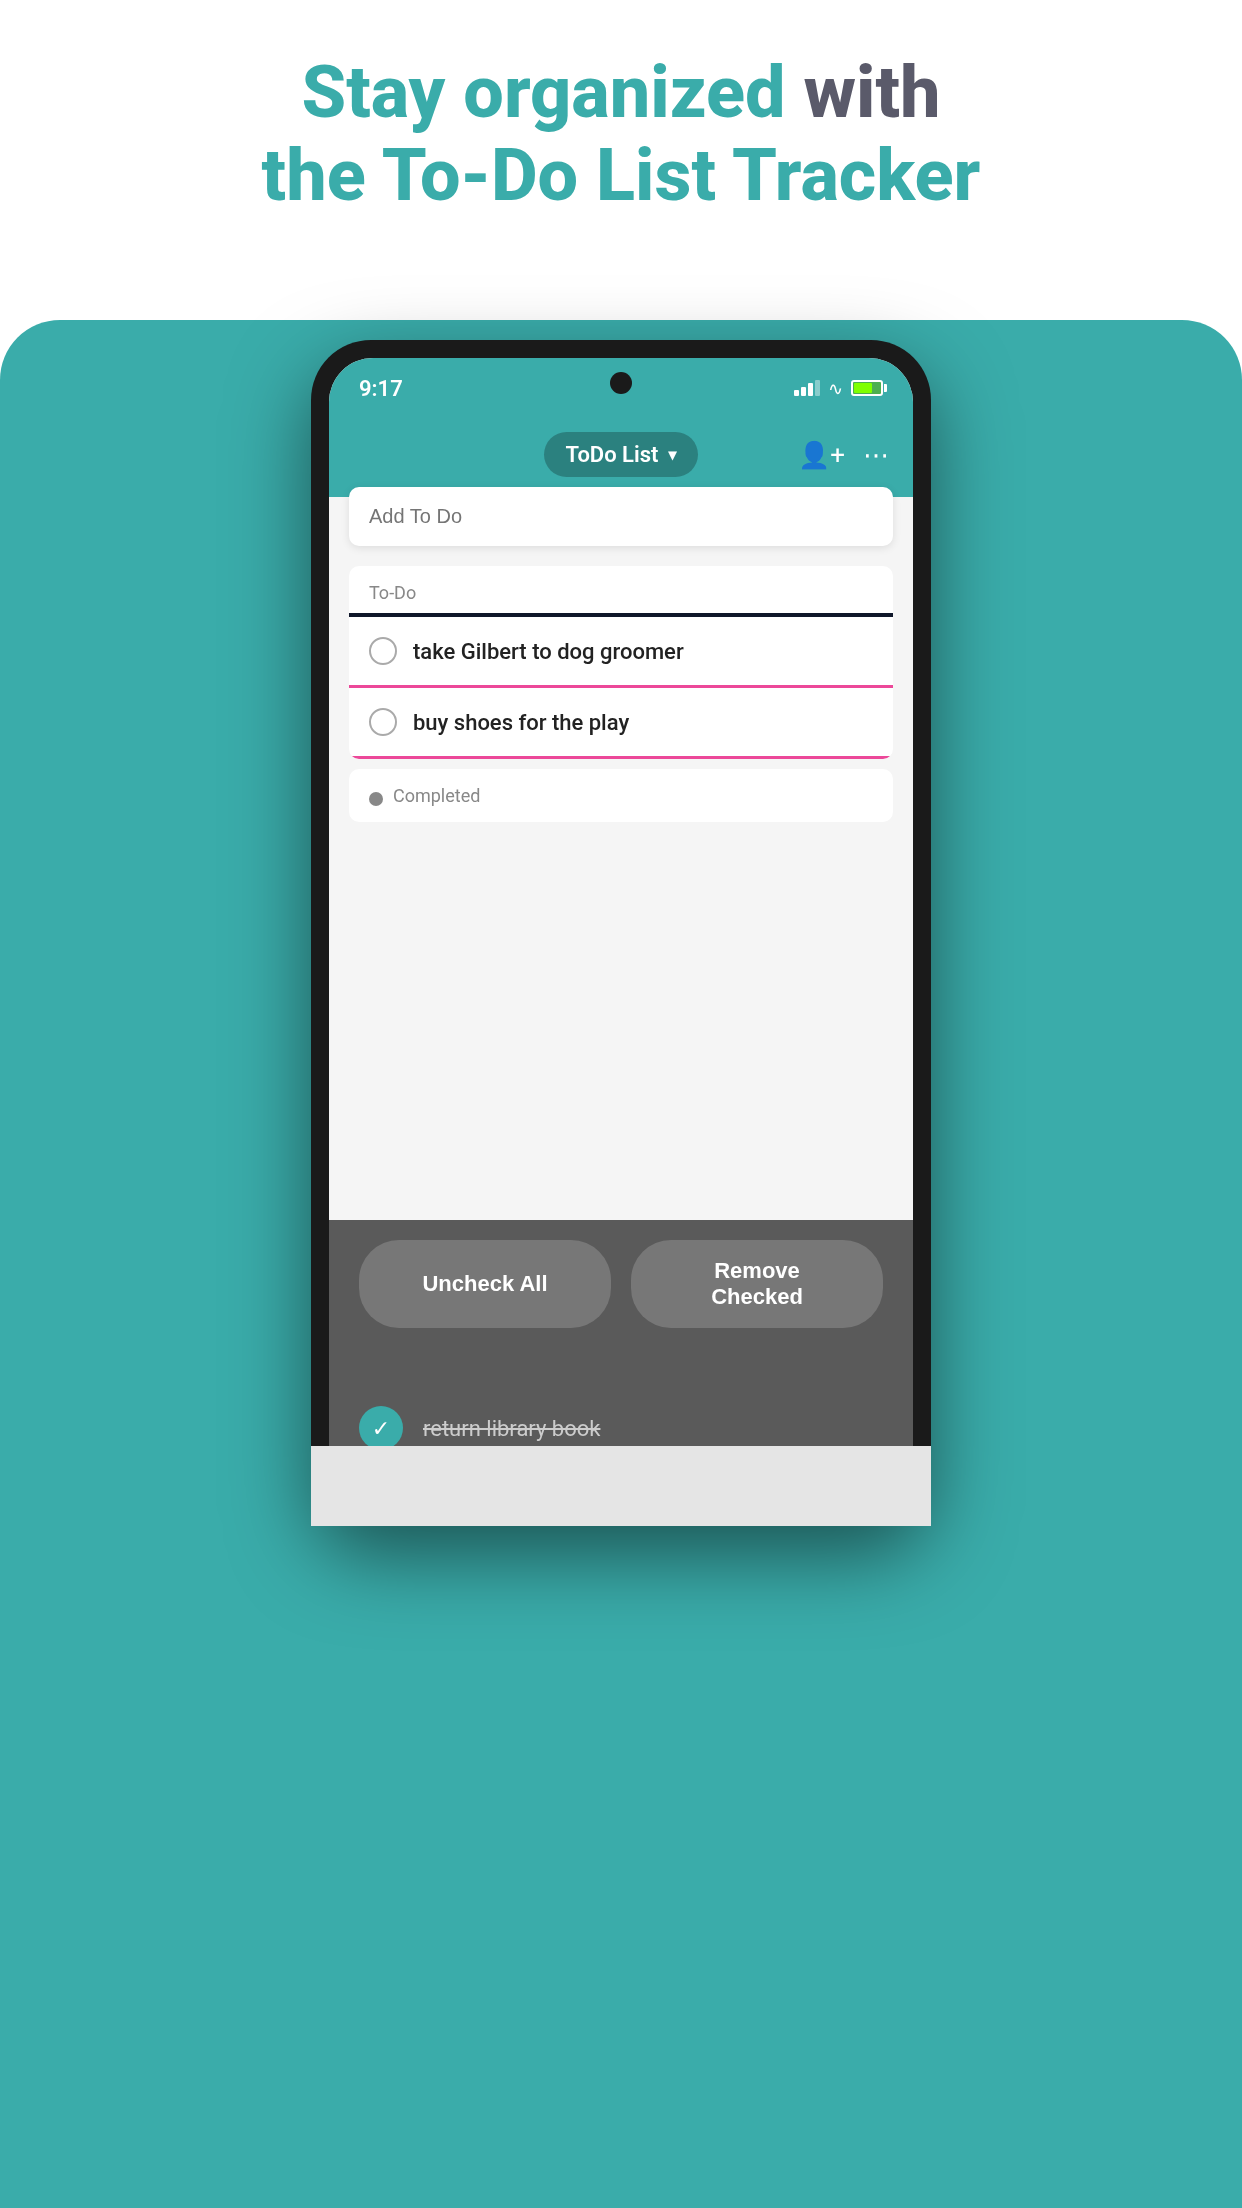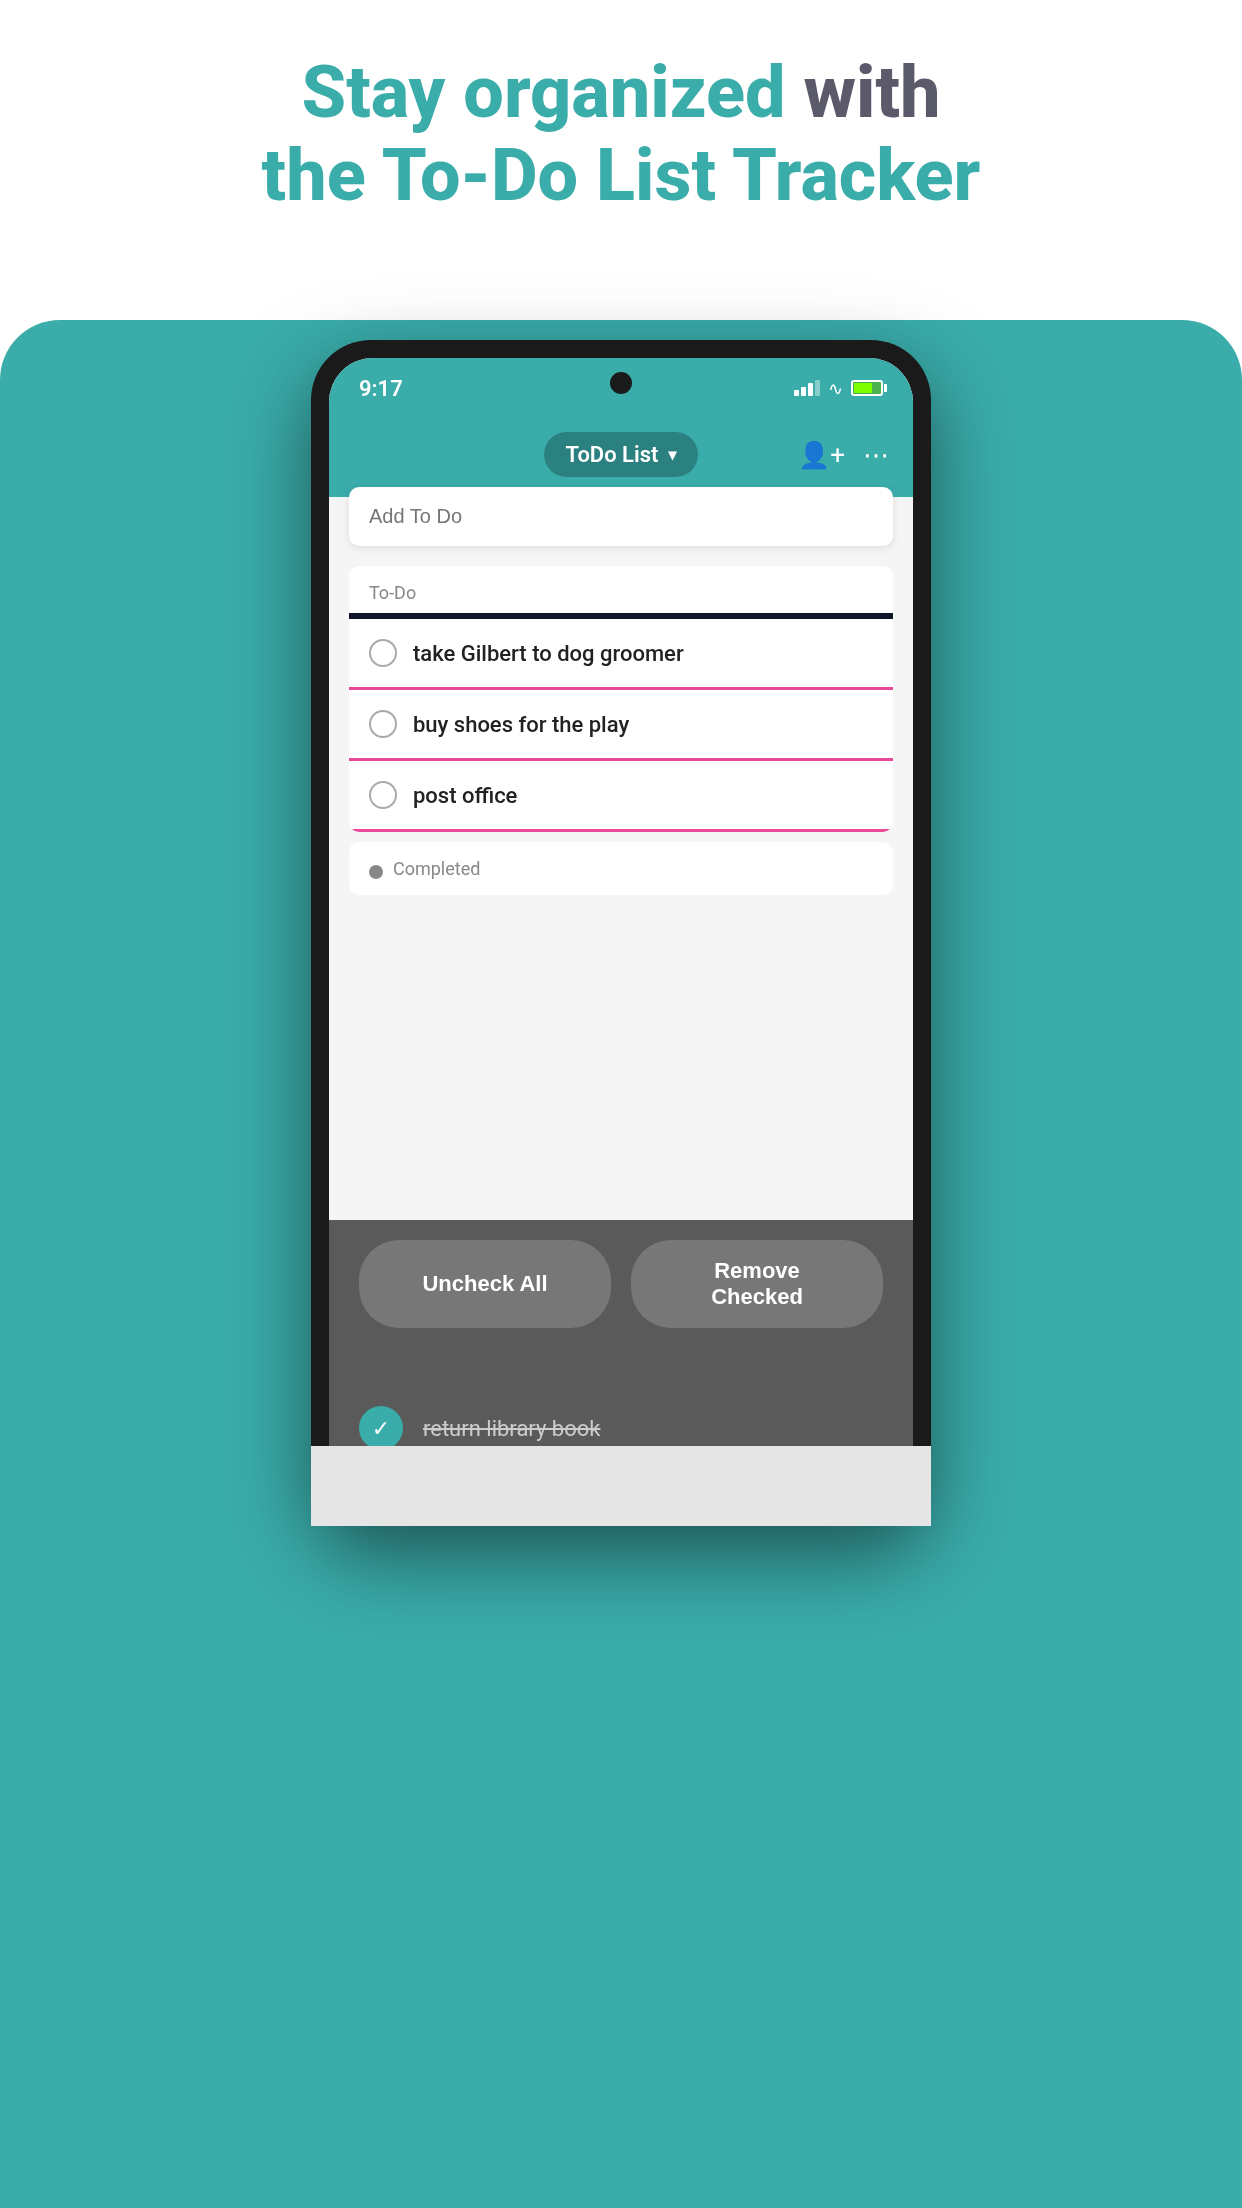--- a/index.html
+++ b/index.html
@@ -223,21 +223,21 @@
       background: white;
       margin: 10px 20px 0;
       border-radius: 10px;
       overflow: hidden;
     }
 
     .section-label {
       font-size: 18px;
       color: #888;
       padding: 16px 20px 10px;
-      border-bottom: 6px solid #0f172a;
+      border-bottom: 4px solid #0f172a;
     }
 
     .todo-item {
       display: flex;
       align-items: center;
       padding: 20px 20px;
       border-bottom: 3px solid #ec4899;
       gap: 16px;
     }
 
@@ -414,24 +414,20 @@
         <div class="todo-item">
           <div class="todo-checkbox"></div>
           <span class="todo-text">take Gilbert to dog groomer</span>
         </div>
 
         <div class="todo-item">
           <div class="todo-checkbox"></div>
           <span class="todo-text">buy shoes for the play</span>
         </div>
 
-        <div class="todo-item">
-          <div class="todo-checkbox"></div>
-          <span class="todo-text">post office</span>
-        </div>
       </div>
 
       <div class="completed-section">
         <div class="completed-label-row">
           <div class="completed-dot"></div>
           <span class="completed-label-text">Completed</span>
         </div>
       </div>
 
       <div class="bottom-action-bar">

